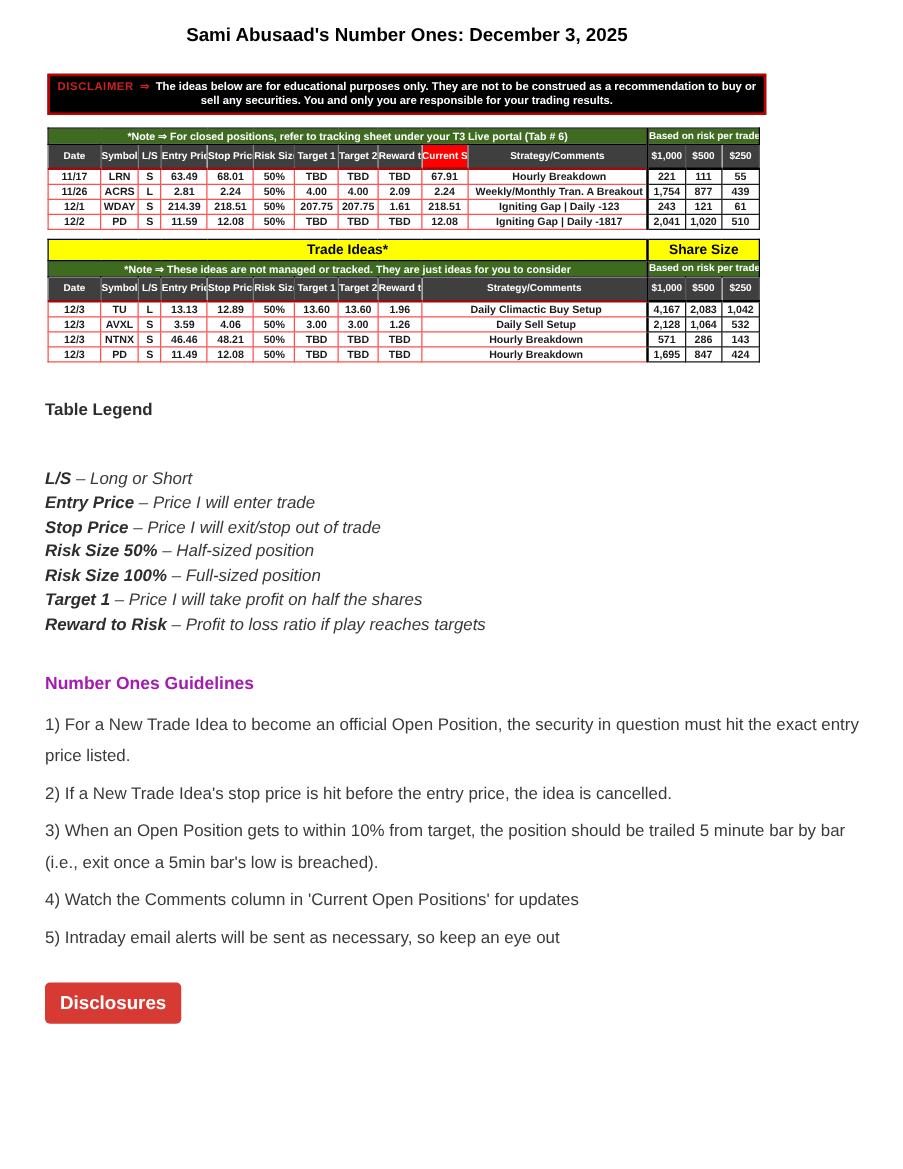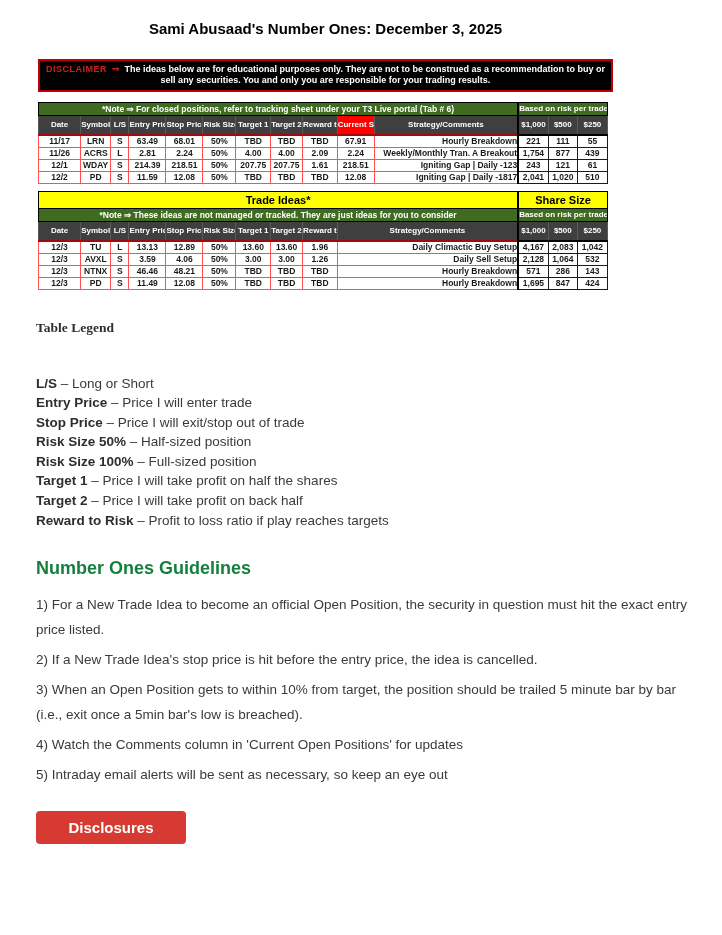--- a/index.html
+++ b/index.html
@@ -42,37 +42,37 @@
   th.col-head { background:#3f3f3f; color:#fff; font-size:8px; height:20px;
     line-height:1.15; border:1px solid #5a5a5a; white-space:normal;
     padding:1px 0; }
   th.col-head.red-head { background:#ff0000; }
   th.col-head.share-head { border-left:2px solid #000; }
   th.col-head.share-head ~ th.col-head.share-head { border-left:1px solid #5a5a5a; }
 
   table.t3 td { height:12px; text-align:center; background:#fff;
     border:1px solid #ff5050; }
   table.t3 tbody tr:first-child td { border-top:2px solid #9e0b0f; }
-  table.t3 td.strategy { text-align:right; padding-left:3px; }
+  table.t3 td.strategy { text-align:center; padding-left:3px; }
   table.t3 td.share-cell { border:1px solid #1a1a1a; }
   table.t3 td.share-first { border-left:2px solid #000; }
   table.t3 tbody tr:first-child td.share-cell { border-top:2px solid #000; }
 
   
   .text-col { width:660px; margin:30px 0 0 36px; font-size:13.5px; color:#3a3a3a; }
   .legend-heading { font-size:13.5px; font-weight:bold; color:#2e2e2e;
-    margin-bottom:38px;font-family:Liberation Serif, serif; }
-  .legend-line { line-height:19.6px; }
+    margin-bottom:38px; }
+  .legend-line { line-height:19.6px;font-style:italic; }
   .legend-line b { color:#2e2e2e; }
-  .guidelines-heading { font-size:18px; font-weight:bold; color:#15803d;
+  .guidelines-heading { font-size:14px; font-weight:bold; color:#a21caf;
     margin:28px 0 13px; }
   .guide-p { line-height:25px; margin-bottom:5px; }
 
   
-  .disclosures-btn { display:block; margin:24px 0 0 36px; width:150px; height:33px;
+  .disclosures-btn { display:block; margin:24px 0 0 36px; width:109px; height:33px;
     background:#d63a32; color:#fff; border:none; border-radius:4px;
     font-family:"Liberation Sans", sans-serif;
     font-size:15px; font-weight:bold; cursor:pointer; }
 </style>
 </head>
 <body>
 
 <div class="page">
 
   <div class="page-title">Sami Abusaad's Number Ones: December 3, 2025</div>
@@ -300,21 +300,20 @@
 
   <div class="text-col">
     <div class="legend-heading">Table Legend</div>
     <div id="legend-lines">
         <div class="legend-line"><b>L/S</b> – Long or Short</div>
         <div class="legend-line"><b>Entry Price</b> – Price I will enter trade</div>
         <div class="legend-line"><b>Stop Price</b> – Price I will exit/stop out of trade</div>
         <div class="legend-line"><b>Risk Size 50%</b> – Half-sized position</div>
         <div class="legend-line"><b>Risk Size 100%</b> – Full-sized position</div>
         <div class="legend-line"><b>Target 1</b> – Price I will take profit on half the shares</div>
-        <div class="legend-line"><b>Target 2</b> – Price I will take profit on back half</div>
         <div class="legend-line"><b>Reward to Risk</b> – Profit to loss ratio if play reaches targets</div>
       </div>
     <div class="guidelines-heading">Number Ones Guidelines</div>
     <div id="guideline-paras">
         <p class="guide-p">1) For a New Trade Idea to become an official Open Position, the security in question must hit the exact entry price listed.</p>
         <p class="guide-p">2) If a New Trade Idea's stop price is hit before the entry price, the idea is cancelled.</p>
         <p class="guide-p">3) When an Open Position gets to within 10% from target, the position should be trailed 5 minute bar by bar (i.e., exit once a 5min bar's low is breached).</p>
         <p class="guide-p">4) Watch the Comments column in 'Current Open Positions' for updates</p>
         <p class="guide-p">5) Intraday email alerts will be sent as necessary, so keep an eye out</p>
       </div>

